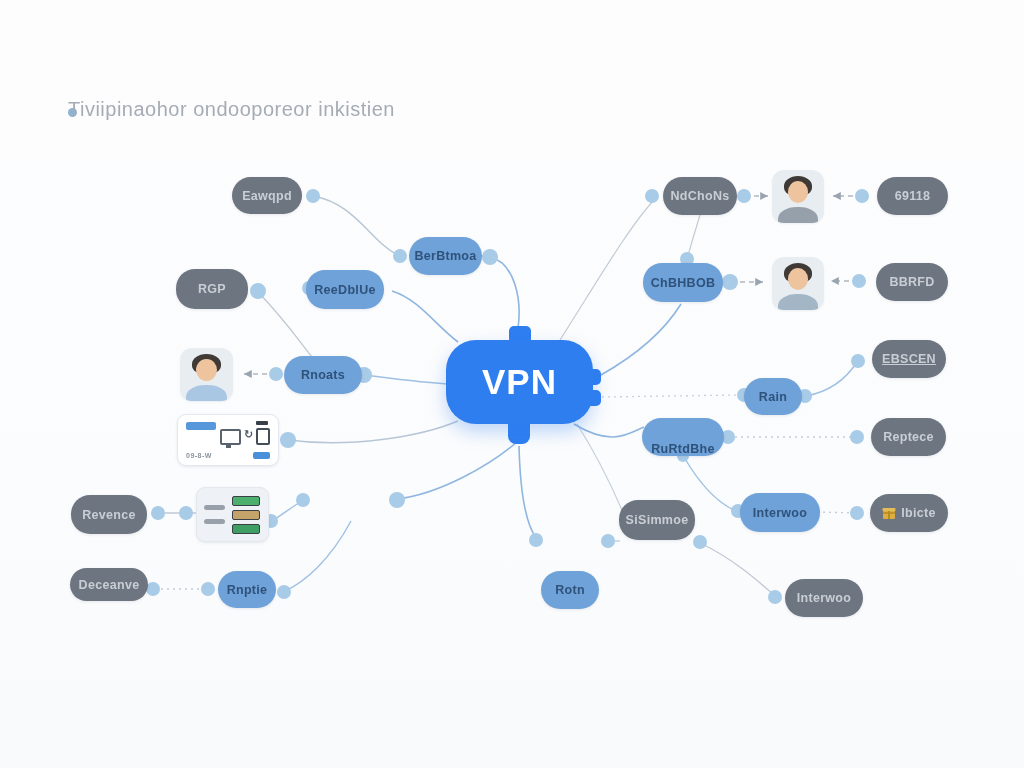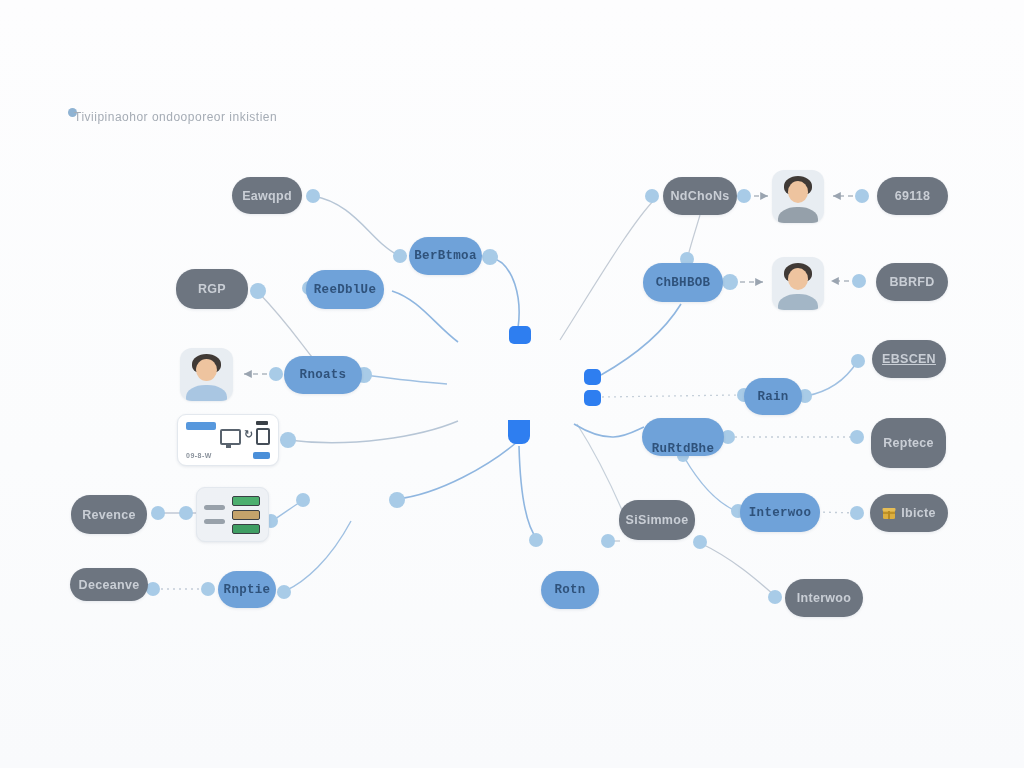--- a/index.html
+++ b/index.html
@@ -3,31 +3,31 @@
 <meta charset="utf-8">
 <style>
   html,body{margin:0;padding:0;background:#ffffff;}
   .canvas{
     position:relative;width:1024px;height:768px;overflow:hidden;
     background:linear-gradient(180deg,#fdfdfe 0%,#fbfcfd 60%,#f9fafc 100%);
     font-family:"Liberation Sans","DejaVu Sans",sans-serif;
   }
   #edges{position:absolute;left:0;top:0;width:1024px;height:768px;}
   .diagram-title{
-    position:absolute;left:74px;top:98px;font-size:12px;font-weight:500;
-    color:#a5acb5;letter-spacing:.5px;white-space:nowrap;margin-top:12px;
+    position:absolute;left:68px;top:98px;font-size:20px;font-weight:500;
+    color:#a5acb5;letter-spacing:.5px;white-space:nowrap;
   }
   .title-bullet{position:absolute;left:68px;top:108px;width:9px;height:9px;border-radius:50%;background:#8fb3d3;}
   .pill{
     position:absolute;display:flex;align-items:center;justify-content:center;
     border-radius:19px;font-size:12.5px;font-weight:700;letter-spacing:.3px;
     box-shadow:0 1px 3px rgba(40,60,90,.10);white-space:nowrap;
   }
   .pill.gray{background:#6d7580;color:#c9ced5;}
-  .pill.blue{background:#6fa2d9;color:#2f527b;font-family:Liberation Mono, monospace;}
+  .pill.blue{background:#6fa2d9;color:#2f527b;}
   .center-node{
     position:absolute;left:446px;top:340px;width:147px;height:84px;border-radius:30px;
     background:#2e7ef0;color:#ffffff;display:flex;align-items:center;justify-content:center;
     font-size:35px;font-weight:800;letter-spacing:1px;
     box-shadow:0 8px 18px rgba(46,126,240,.30);
   }
   .center-tab{position:absolute;background:#2e7ef0;border-radius:5px;}
   .tab-top{left:509px;top:326px;width:22px;height:18px;}
   .tab-bottom{left:508px;top:420px;width:22px;height:24px;border-radius:0 0 8px 8px;}
   .tab-r1{left:584px;top:369px;width:17px;height:16px;}
@@ -138,20 +138,23 @@
     </g>
   </svg>
 
   <div class="title-bullet"></div>
   <div class="diagram-title">Tiviipinaohor ondooporeor inkistien</div>
 
   <div class="center-tab tab-top"></div>
   <div class="center-tab tab-bottom"></div>
   <div class="center-tab tab-r1"></div>
   <div class="center-tab tab-r2"></div>
+  <div class="center-node">
+    <span>VPN</span>
+  </div>
 
   <div class="pill gray" style="left:232px;top:177px;width:70px;height:37px;">
       <span>Eawqpd</span>
     </div>
   <div class="pill blue" style="left:409px;top:237px;width:73px;height:38px;">
       <span>BerBtmoa</span>
     </div>
   <div class="pill blue" style="left:306px;top:270px;width:78px;height:39px;">
       <span>ReeDblUe</span>
     </div>
@@ -235,21 +238,21 @@
   <div class="pill blue" style="left:744px;top:378px;width:58px;height:37px;">
       <span>Rain</span>
     </div>
   <div class="pill gray" style="left:872px;top:340px;width:74px;height:38px;text-decoration:underline;">
       <span>EBSCEN</span>
     </div>
 
   <div class="pill blue" style="left:642px;top:418px;width:82px;height:38px;align-items:flex-end;">
       <span>RuRtdBhe</span>
     </div>
-  <div class="pill gray" style="left:871px;top:418px;width:75px;height:50px;">
+  <div class="pill gray" style="left:871px;top:418px;width:75px;height:38px;">
       <span>Reptece</span>
     </div>
 
   <div class="pill blue" style="left:740px;top:493px;width:80px;height:39px;">
       <span>Interwoo</span>
     </div>
   <div class="pill gray" style="left:870px;top:494px;width:78px;height:38px;">
     <svg class="gift" width="14" height="12" viewBox="0 0 14 12">
       <rect x="1" y="3" width="12" height="9" rx="1.5" fill="#dcae3f"></rect>
       <rect x="6" y="3" width="2" height="9" fill="#b98a22"></rect>

